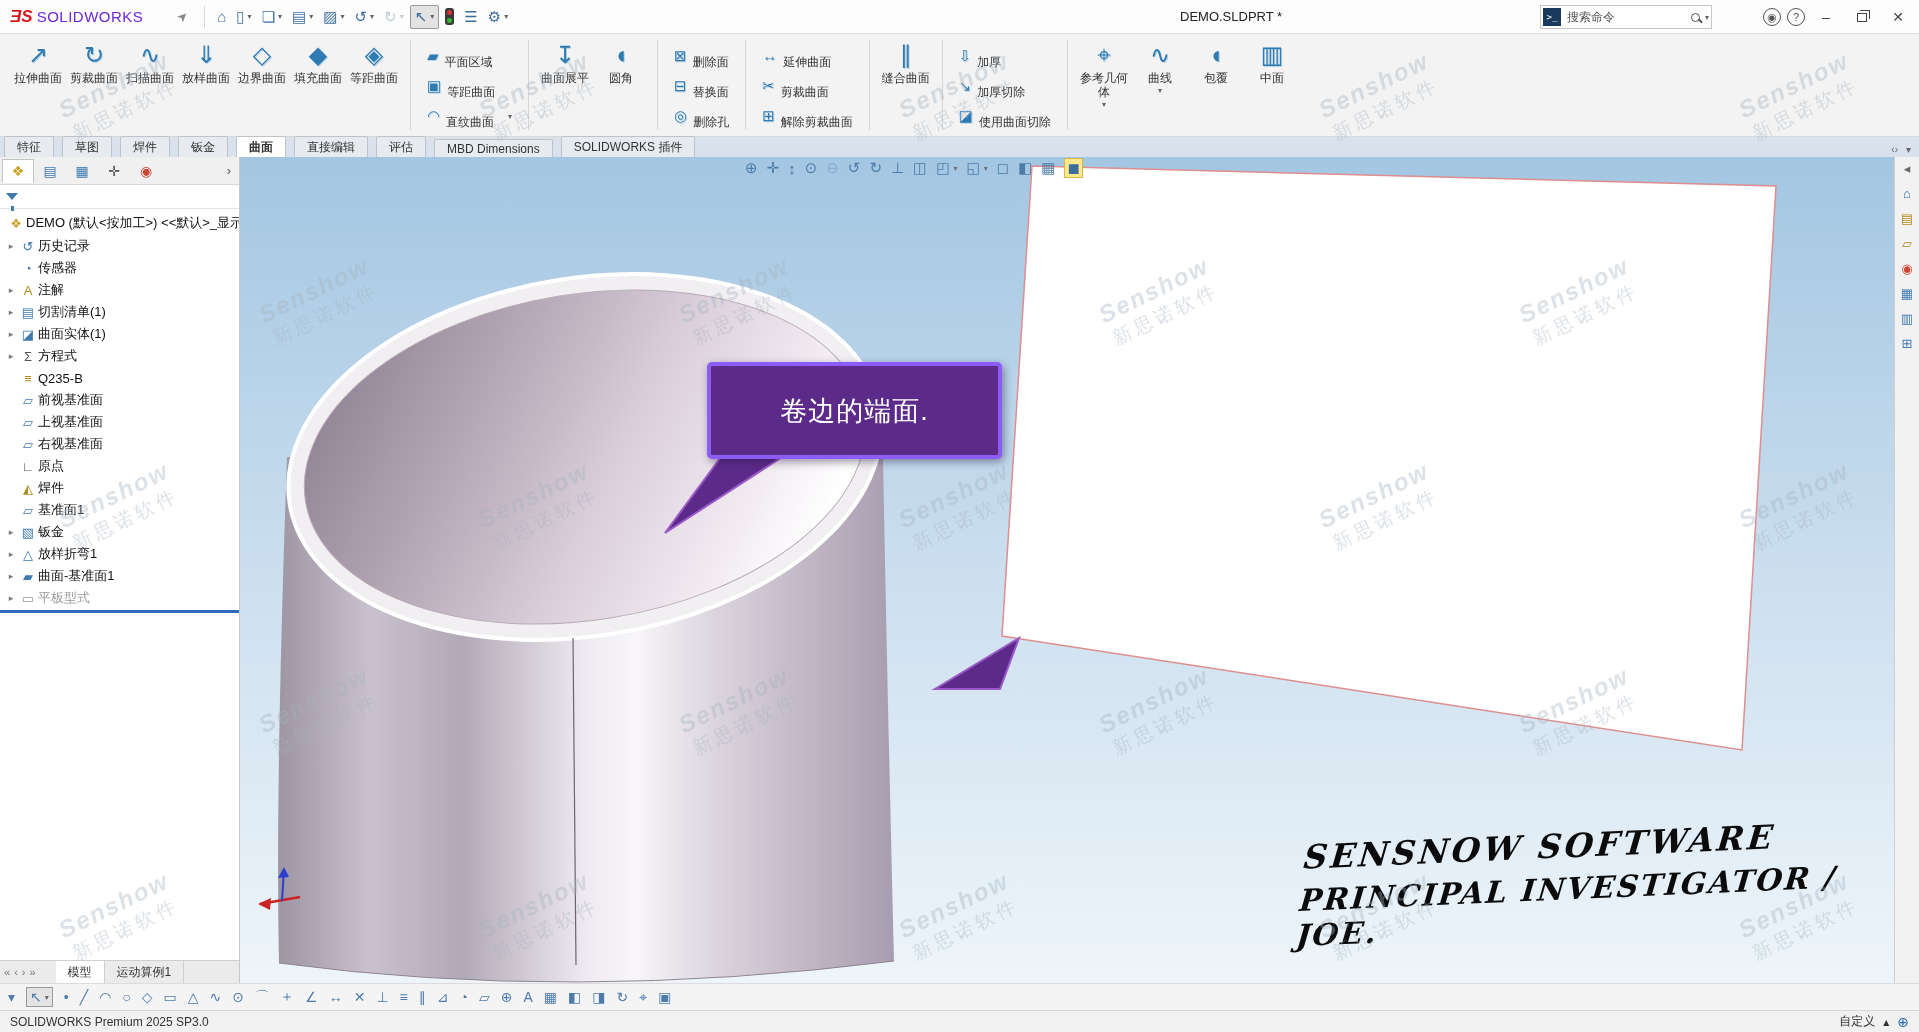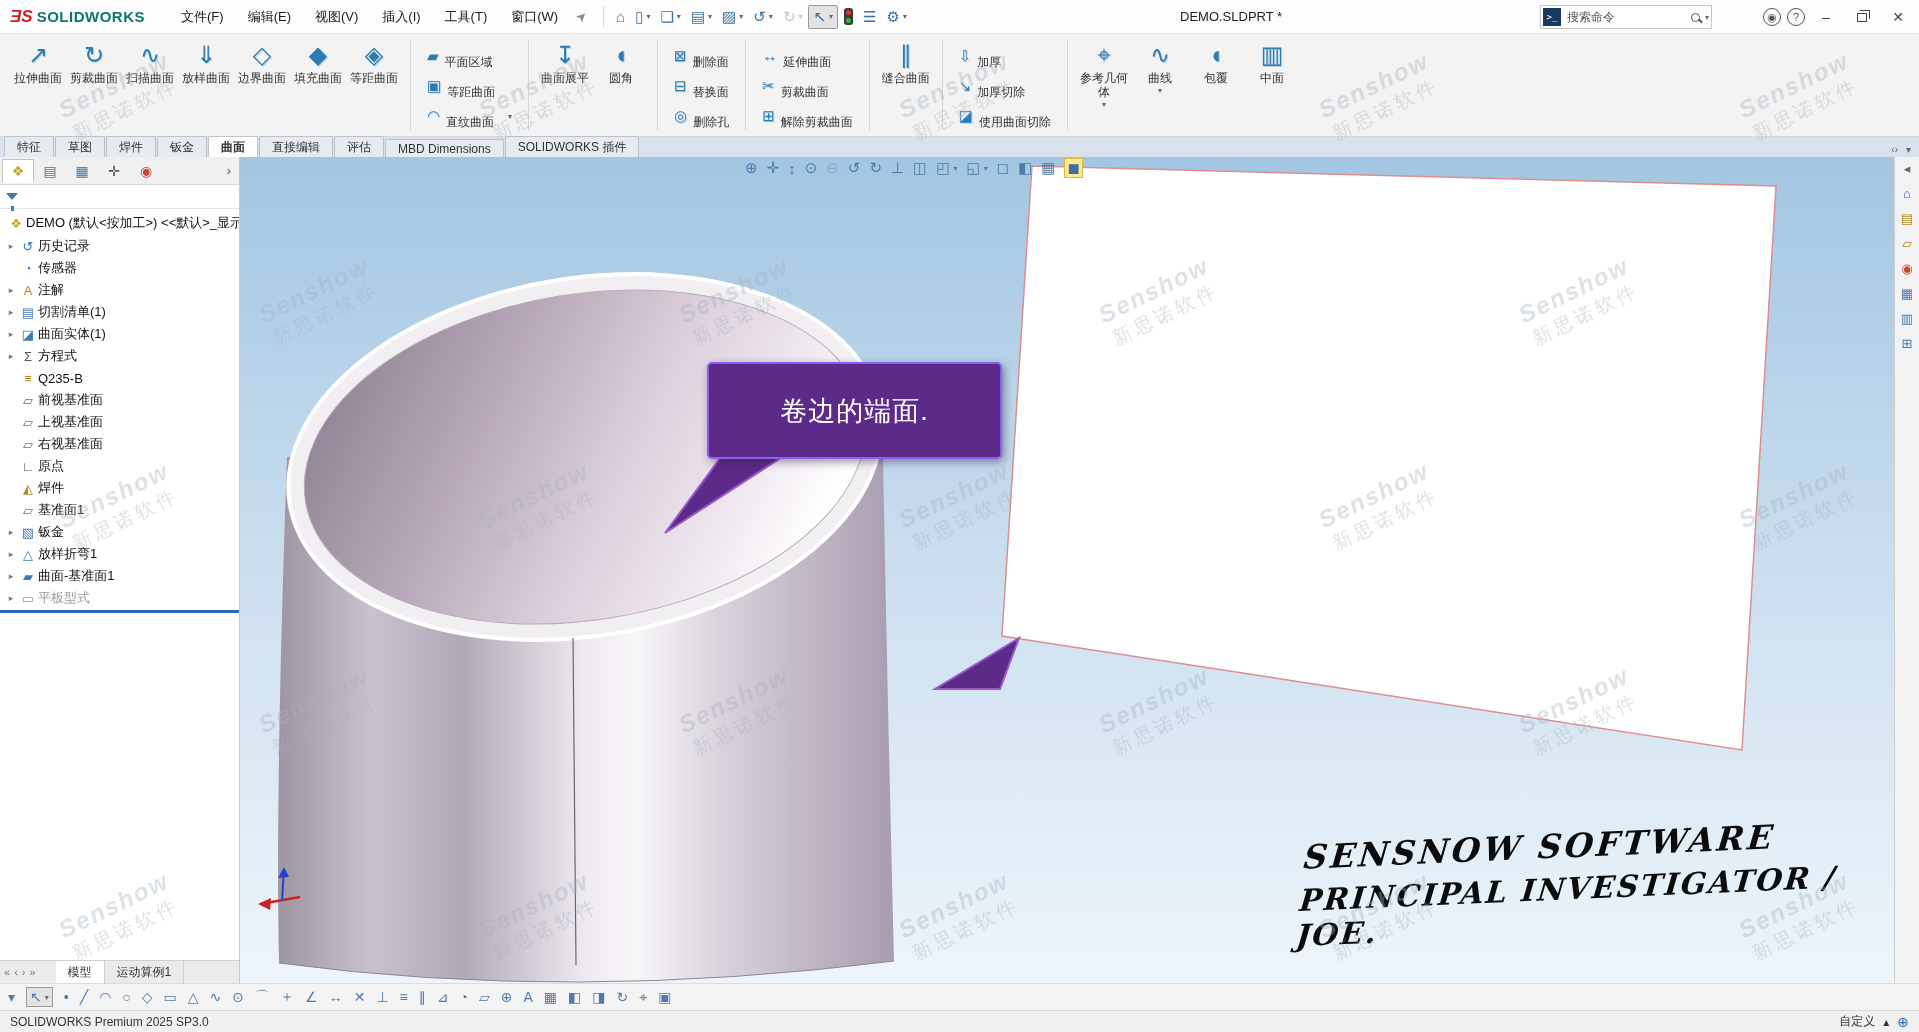--- a/index.html
+++ b/index.html
@@ -5,21 +5,21 @@
   * { margin:0; padding:0; box-sizing:border-box; }
   html,body { width:1919px; height:1032px; overflow:hidden;
     font-family:"Liberation Sans","DejaVu Sans",sans-serif; background:#fff; }
   .page { position:relative; width:1919px; height:1032px; display:flex; flex-direction:column; }
 
   
   .menubar { height:34px; background:#fdfdfd; border-bottom:1px solid #e2e2e2;
     display:flex; align-items:center; padding:0 10px; position:relative; flex:0 0 34px; }
   .brand { display:flex; align-items:center; gap:4px; margin-right:26px; }
   .brand-mark { color:#d51920; font-weight:bold; font-style:italic; font-size:17px; }
-  .brand-name { color:#0f766e; font-weight:bold; font-size:15px; letter-spacing:.5px; }
+  .brand-name { color:#6d28d9; font-weight:normal; font-size:15px; letter-spacing:.5px; }
   .menu-items { display:flex; gap:4px; }
   .menu-item { font-size:13px; color:#1a1a1a; padding:4px 10px; cursor:default; }
   .pin { color:#8a8a8a; font-size:13px; transform:rotate(-45deg); margin:0 8px; }
   .qa-sep { width:1px; height:22px; background:#d8d8d8; margin:0 8px; }
   .qabar { display:flex; align-items:center; gap:2px; }
   .qa { display:flex; align-items:center; padding:3px 4px; border-radius:2px; }
   .qa.boxed { border:1px solid #9a9a9a; background:#e3e3e3; }
   .qa.dis { opacity:.35; }
   .qa-g { font-size:15px; color:#3f6e9e; line-height:16px; }
   .dd { font-size:8px; color:#666; margin-left:3px; }
@@ -57,21 +57,21 @@
   .rb-small { display:flex; align-items:center; height:30px; padding:0 4px; }
   .rb-small .rb-icon { font-size:15px; line-height:16px; margin-right:6px; }
   .rb-small .rb-label { margin-top:12px; }
   .rb-dd { font-size:8px; color:#666; margin-top:1px; }
   .rb-small .rb-dd { margin-left:14px; }
 
   
   .tabrow { height:20px; background:#d9e2ec; display:flex; align-items:flex-end; padding-left:4px;
     flex:0 0 20px; position:relative; }
   .cm-tab { font-size:12px; color:#333; background:#e7eaee; border:1px solid #bcc3cb; border-bottom:none;
-    padding:2px 12px 1px; margin-right:1px; border-radius:2px 2px 0 0; }
+    padding:2px 12px 1px; margin-right:8px; border-radius:2px 2px 0 0; }
   .cm-tab.active { background:#fff; font-weight:bold; }
   .tab-extra { position:absolute; right:8px; bottom:2px; font-size:10px; color:#667; display:flex; gap:8px;}
 
   
   .content { flex:1 1 auto; display:flex; position:relative; height:826px; }
 
   .leftpanel { width:240px; flex:0 0 240px; background:#fff; border-right:1px solid #c9c9c9;
     display:flex; flex-direction:column; }
   .lp-tabs { height:28px; display:flex; align-items:center; background:#f0f0f0;
     border-bottom:1px solid #d8d8d8; padding:0 2px; }
@@ -98,21 +98,21 @@
   .m-tab.active { background:#fff; font-weight:normal;margin-left:16px; }
 
   .view { flex:1 1 auto; position:relative; overflow:hidden; }
   .view svg.scene { position:absolute; inset:0; }
 
   .headsup { position:absolute; left:505px; top:1px; display:flex; align-items:center; gap:9px; z-index:30; }
   .hu { font-size:15px; color:#3d6f9e; opacity:.85; display:flex; align-items:center; }
   .hu.dis { opacity:.3; }
   .hu.activebox { border:1px solid #d8b840; background:#ffe98c; padding:0 2px; opacity:1; }
 
-  .callout { position:absolute; background:#5c2b8a; border:2px solid #8b5cf6; border-radius:5px;
+  .callout { position:absolute; background:#5c2b8a; border:4px solid #8b5cf6; border-radius:5px;
     color:#fff; display:flex; align-items:center; justify-content:center; font-size:27px;
     letter-spacing:1px; z-index:40; box-shadow:2px 3px 8px rgba(40,20,60,.45); }
   .callout1 { left:467px; top:205px; width:295px; height:97px; }
   .callout2 { left:519px; top:528px; width:495px; height:86px; }
 
   .signature { position:absolute; left:1060px; top:668px; z-index:35; color:#0b0b0b;
     font-family:"DejaVu Serif","Liberation Serif",serif; font-style:italic;
     transform:rotate(-2.5deg) skewX(-8deg); }
   .sig1 { font-size:33px; letter-spacing:3px; font-weight:600; }
   .sig2 { font-size:30px; letter-spacing:2px; font-weight:600; margin-top:6px; }
@@ -140,28 +140,20 @@
 </head>
 <body>
 
 <div class="page">
 
   <div class="menubar">
     <div class="brand">
       <span class="brand-mark">ƎS</span>
       <span class="brand-name">SOLIDWORKS</span>
     </div>
-    <div class="menu-items" id="menu-items">
-        <div class="menu-item">文件(F)</div>
-        <div class="menu-item">编辑(E)</div>
-        <div class="menu-item">视图(V)</div>
-        <div class="menu-item">插入(I)</div>
-        <div class="menu-item">工具(T)</div>
-        <div class="menu-item">窗口(W)</div>
-      </div>
     <span class="pin">➤</span>
     <span class="qa-sep"></span>
     <div class="qabar" id="qabar">
         <div class="qa">
           <span class="qa-g">⌂</span>
         </div>
         <div class="qa">
           <span class="qa-g">▯</span>
           <span class="dd">▾</span>
         </div>

